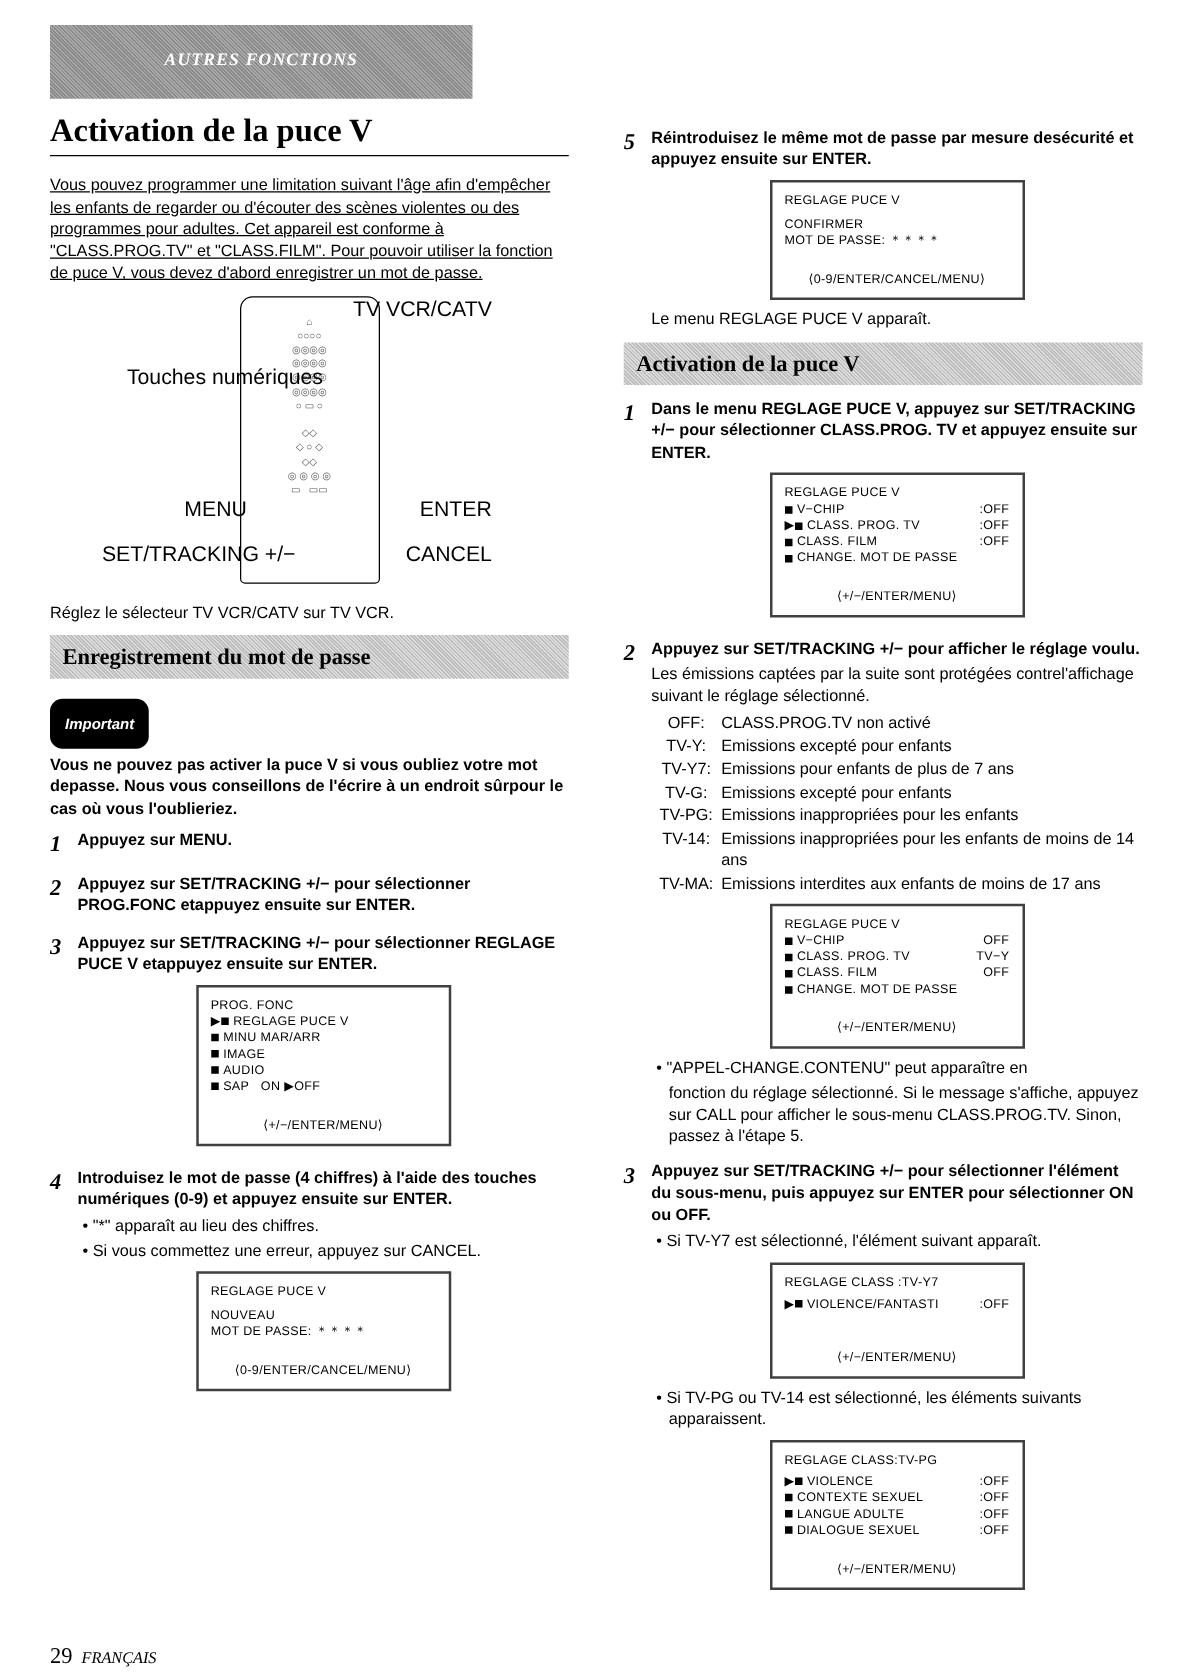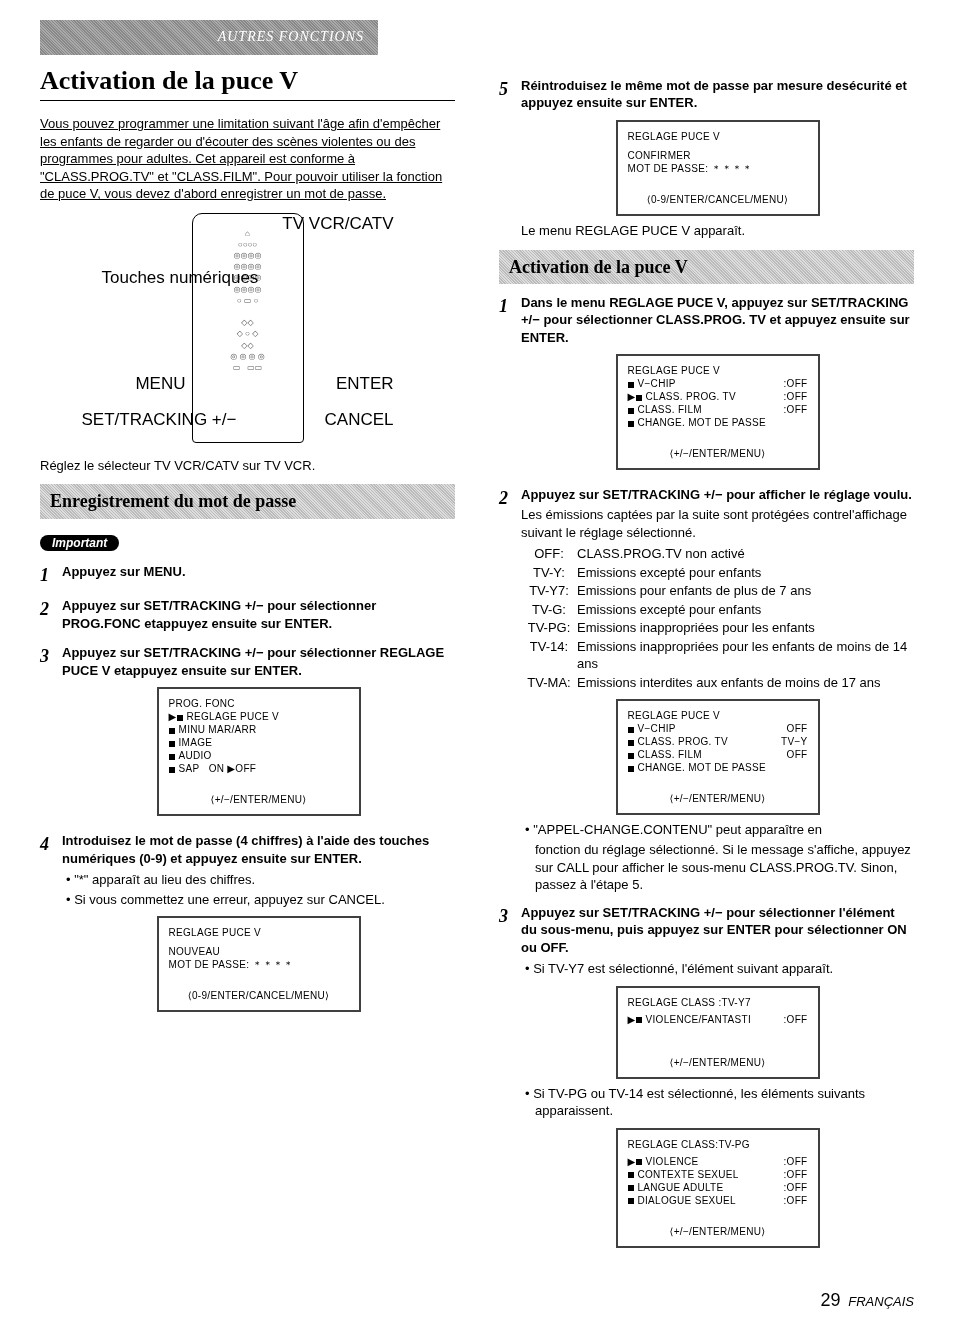--- a/index.html
+++ b/index.html
@@ -10,25 +10,25 @@
     padding: 20px 40px;
     width: 954px;
     box-sizing: border-box;
     font-size: 13px;
     line-height: 1.35;
   }
   .header-band {
     background: repeating-linear-gradient(45deg, #888, #888 1px, #aaa 1px, #aaa 2px);
     color: #fff;
     font-style: italic;
-    font-weight: normal;
+    font-weight: bold;
     letter-spacing: 1px;
-    padding: 8px 14px;
+    padding: 20px 14px;
     font-size: 14px;
-    text-align: right;
+    text-align: center;
     width: 310px;
     margin-bottom: 4px;
     font-family: 'Times New Roman', serif;
   }
   .columns {
     display: flex;
     gap: 44px;
   }
   .col {
     flex: 1;
@@ -79,21 +79,21 @@
     padding: 5px 10px;
     margin: 10px 0;
   }
   .important-pill {
     display: inline-block;
     background: #000;
     color: #fff;
     font-style: italic;
     font-weight: bold;
     font-size: 12px;
-    padding: 0 12px;
+    padding: 12px 12px;
     border-radius: 10px;
     margin: 6px 0 4px 0;
   }
   .bold {
     font-weight: bold;
   }
   ol.steps {
     list-style: none;
     padding: 0;
     margin: 8px 0;
@@ -162,25 +162,24 @@
   .rating-table .rrow {
     display: flex;
     margin-bottom: 1px;
   }
   .rlabel {
     width: 56px;
     flex-shrink: 0;
     text-align: center;
   }
   .page-foot {
-    font-family: Liberation Sans, sans-serif;
+    font-family: Liberation Serif, serif;
     font-style: italic;
     font-size: 13px;
     margin-top: 24px;
-    text-align: right;
   }
   .page-foot .pn {
     font-size: 18px;
     font-style: normal;
     font-weight: normal;
     margin-right: 4px;
   }
   .remote-inner {
     font-size: 8px;
     text-align: center;
@@ -205,32 +204,33 @@
     
     <div class="remote-fig">
       <div style="position:relative; display:inline-block; padding:0 90px;">
         <div class="remote-box">
           <div class="remote-inner">
             ⌂<br>○○○○<br>◎◎◎◎<br>◎◎◎◎<br>◎◎◎◎<br>◎◎◎◎<br>○ ▭ ○<br><br>◇◇<br>◇ ○ ◇<br>◇◇<br>◎ ◎ ◎ ◎<br>▭ &nbsp; ▭▭
           </div>
         </div>
         <span class="remote-label" style="right:0; top:0;">TV VCR/CATV</span>
         <span class="remote-label" style="left:0; top:54px; text-align:right; width:80px;">Touches numériques</span>
-        <span class="remote-label" style="left:4px; top:160px; text-align:right; width:80px;">MENU</span>
+        <span class="remote-label" style="left:16px; top:160px; text-align:right; width:80px;">MENU</span>
         <span class="remote-label" style="left:-20px; top:196px; text-align:right; width:100px;">SET/TRACKING +/−</span>
         <span class="remote-label" style="right:0; top:160px;">ENTER</span>
         <span class="remote-label" style="right:0; top:196px;">CANCEL</span>
       </div>
     </div>
 
     <div>Réglez le sélecteur TV VCR/CATV sur TV VCR.</div>
 
     <div class="section-band">Enregistrement du mot de passe</div>
 
     <span class="important-pill">Important</span>
+    <div class="bold">Vous ne pouvez pas activer la puce V si vous oubliez votre mot depasse. Nous vous conseillons de l'écrire à un endroit sûrpour le cas où vous l'oublieriez.</div>
 
     <ol class="steps">
       <li>
         <span class="step-num">1</span>
         <div class="step-body">
             <span class="bold">Appuyez sur MENU.</span>
           </div>
       </li>
       <li>
         <span class="step-num">2</span>

